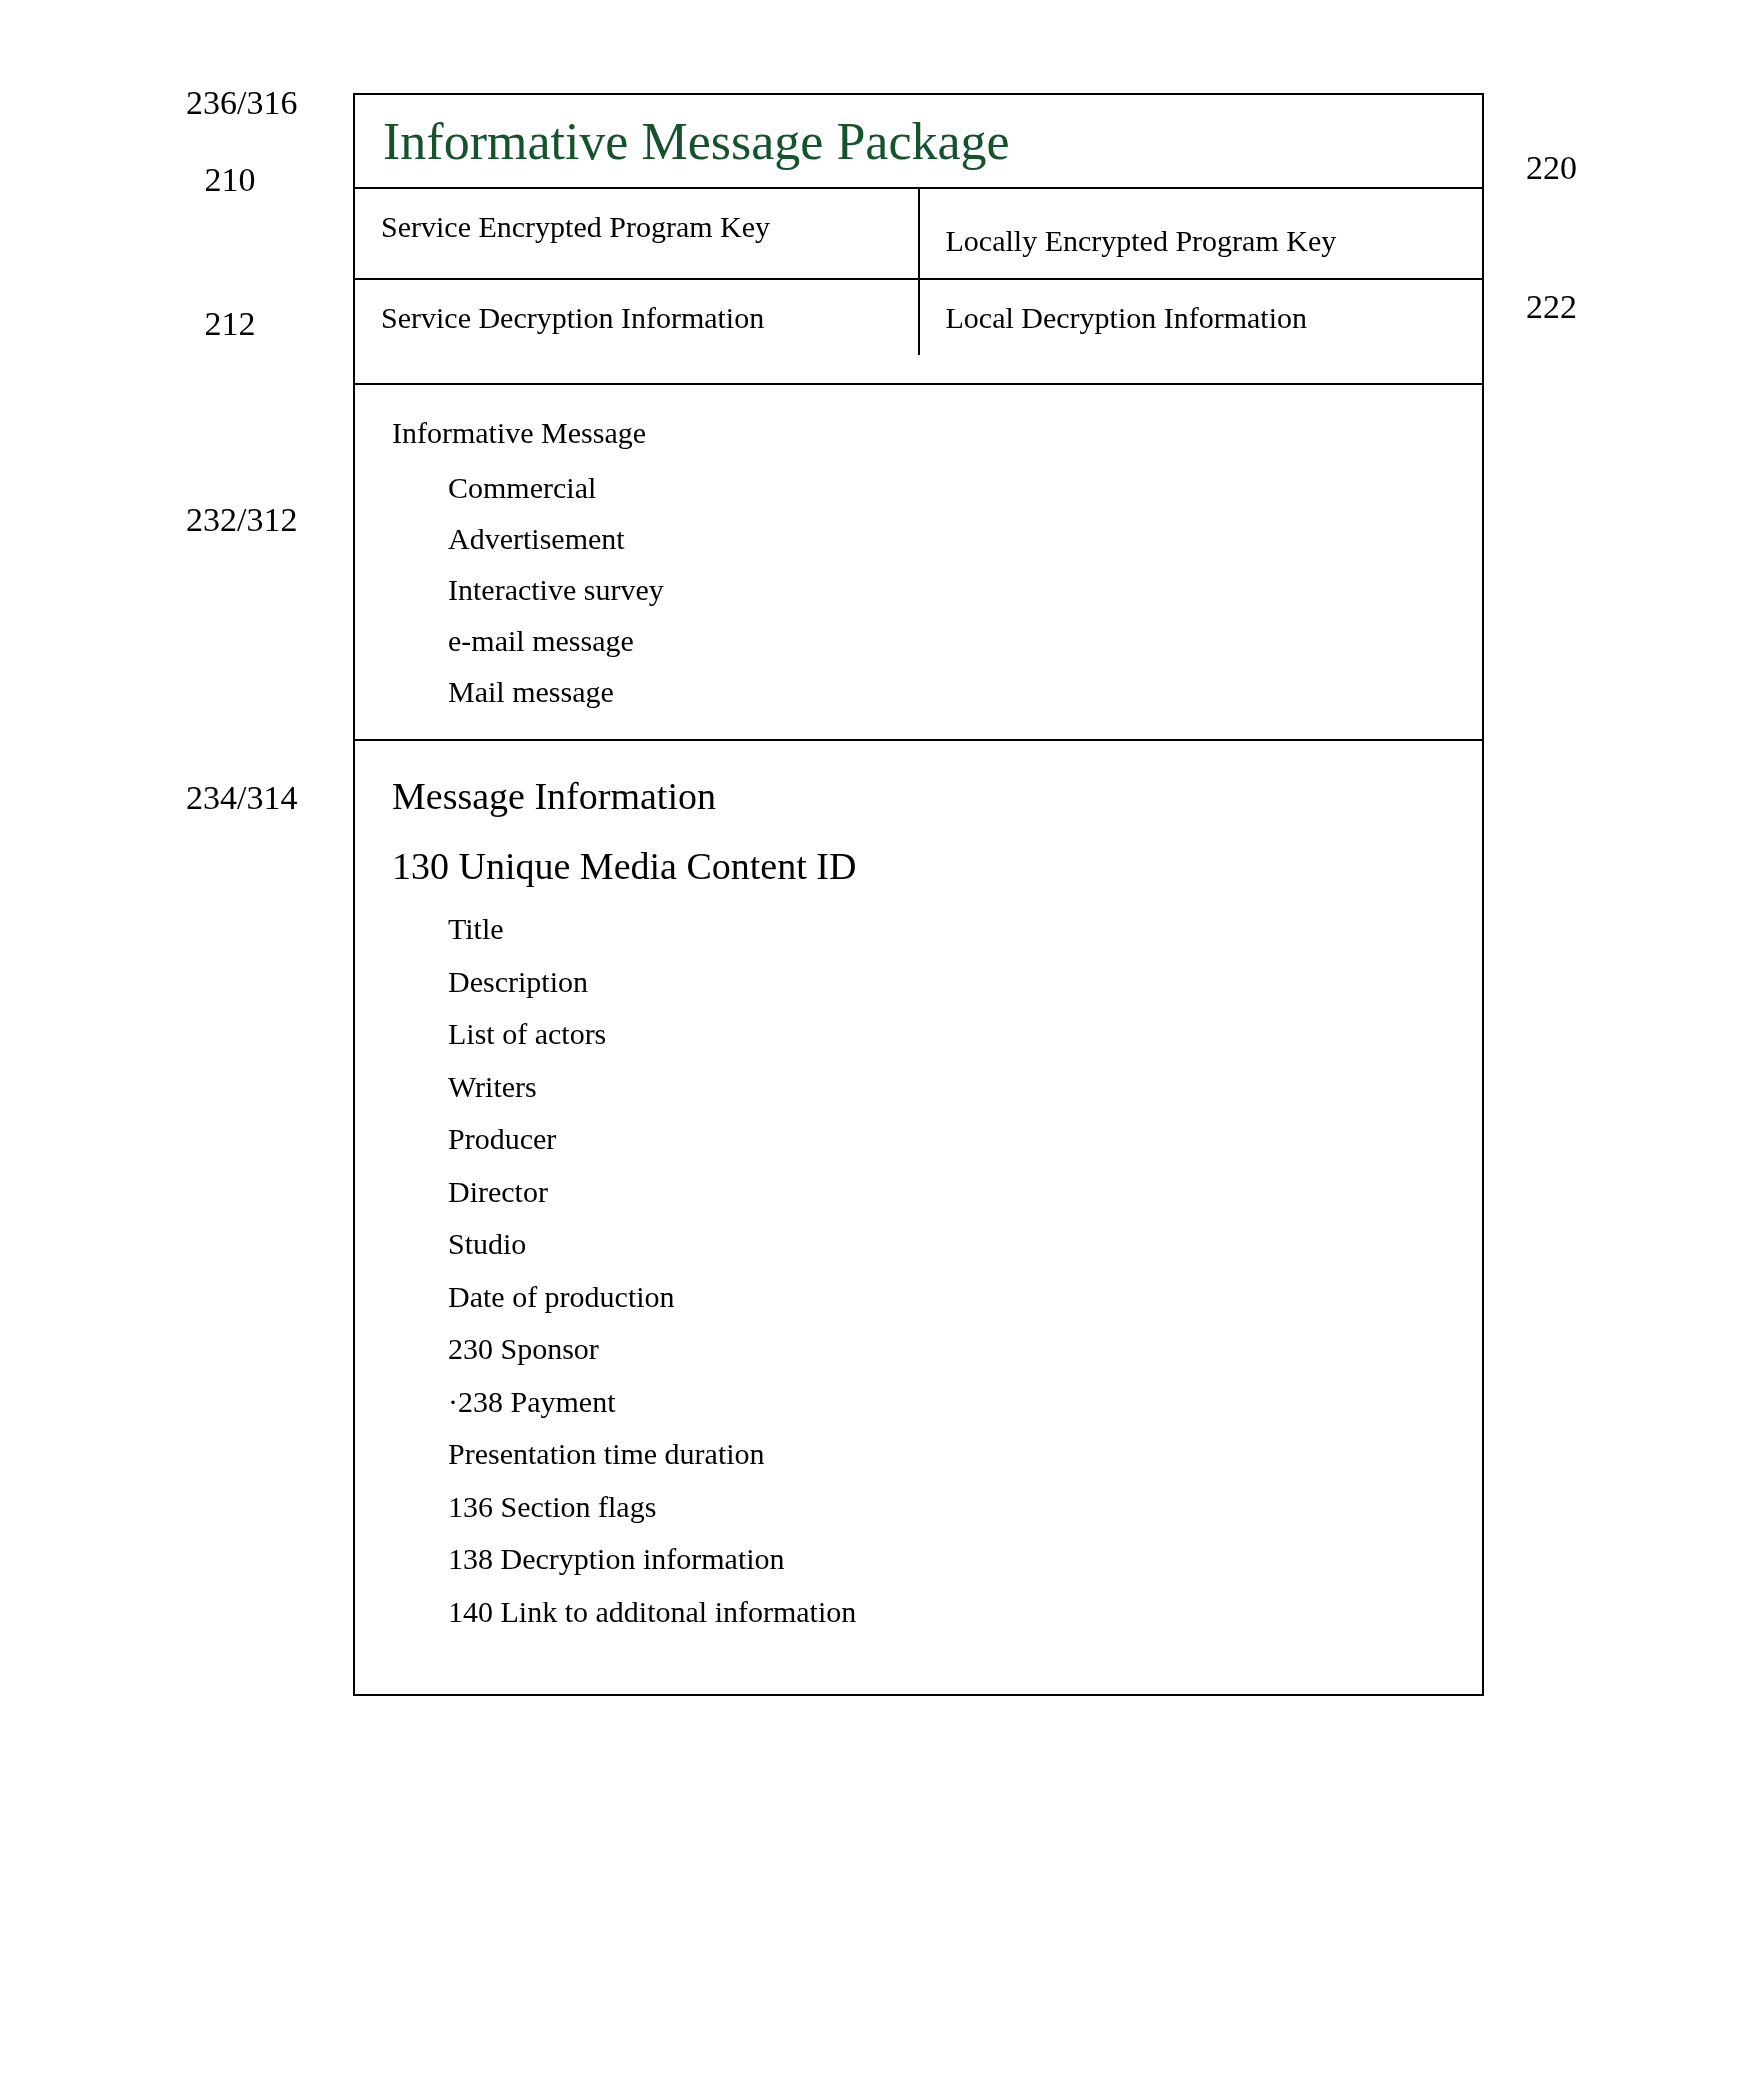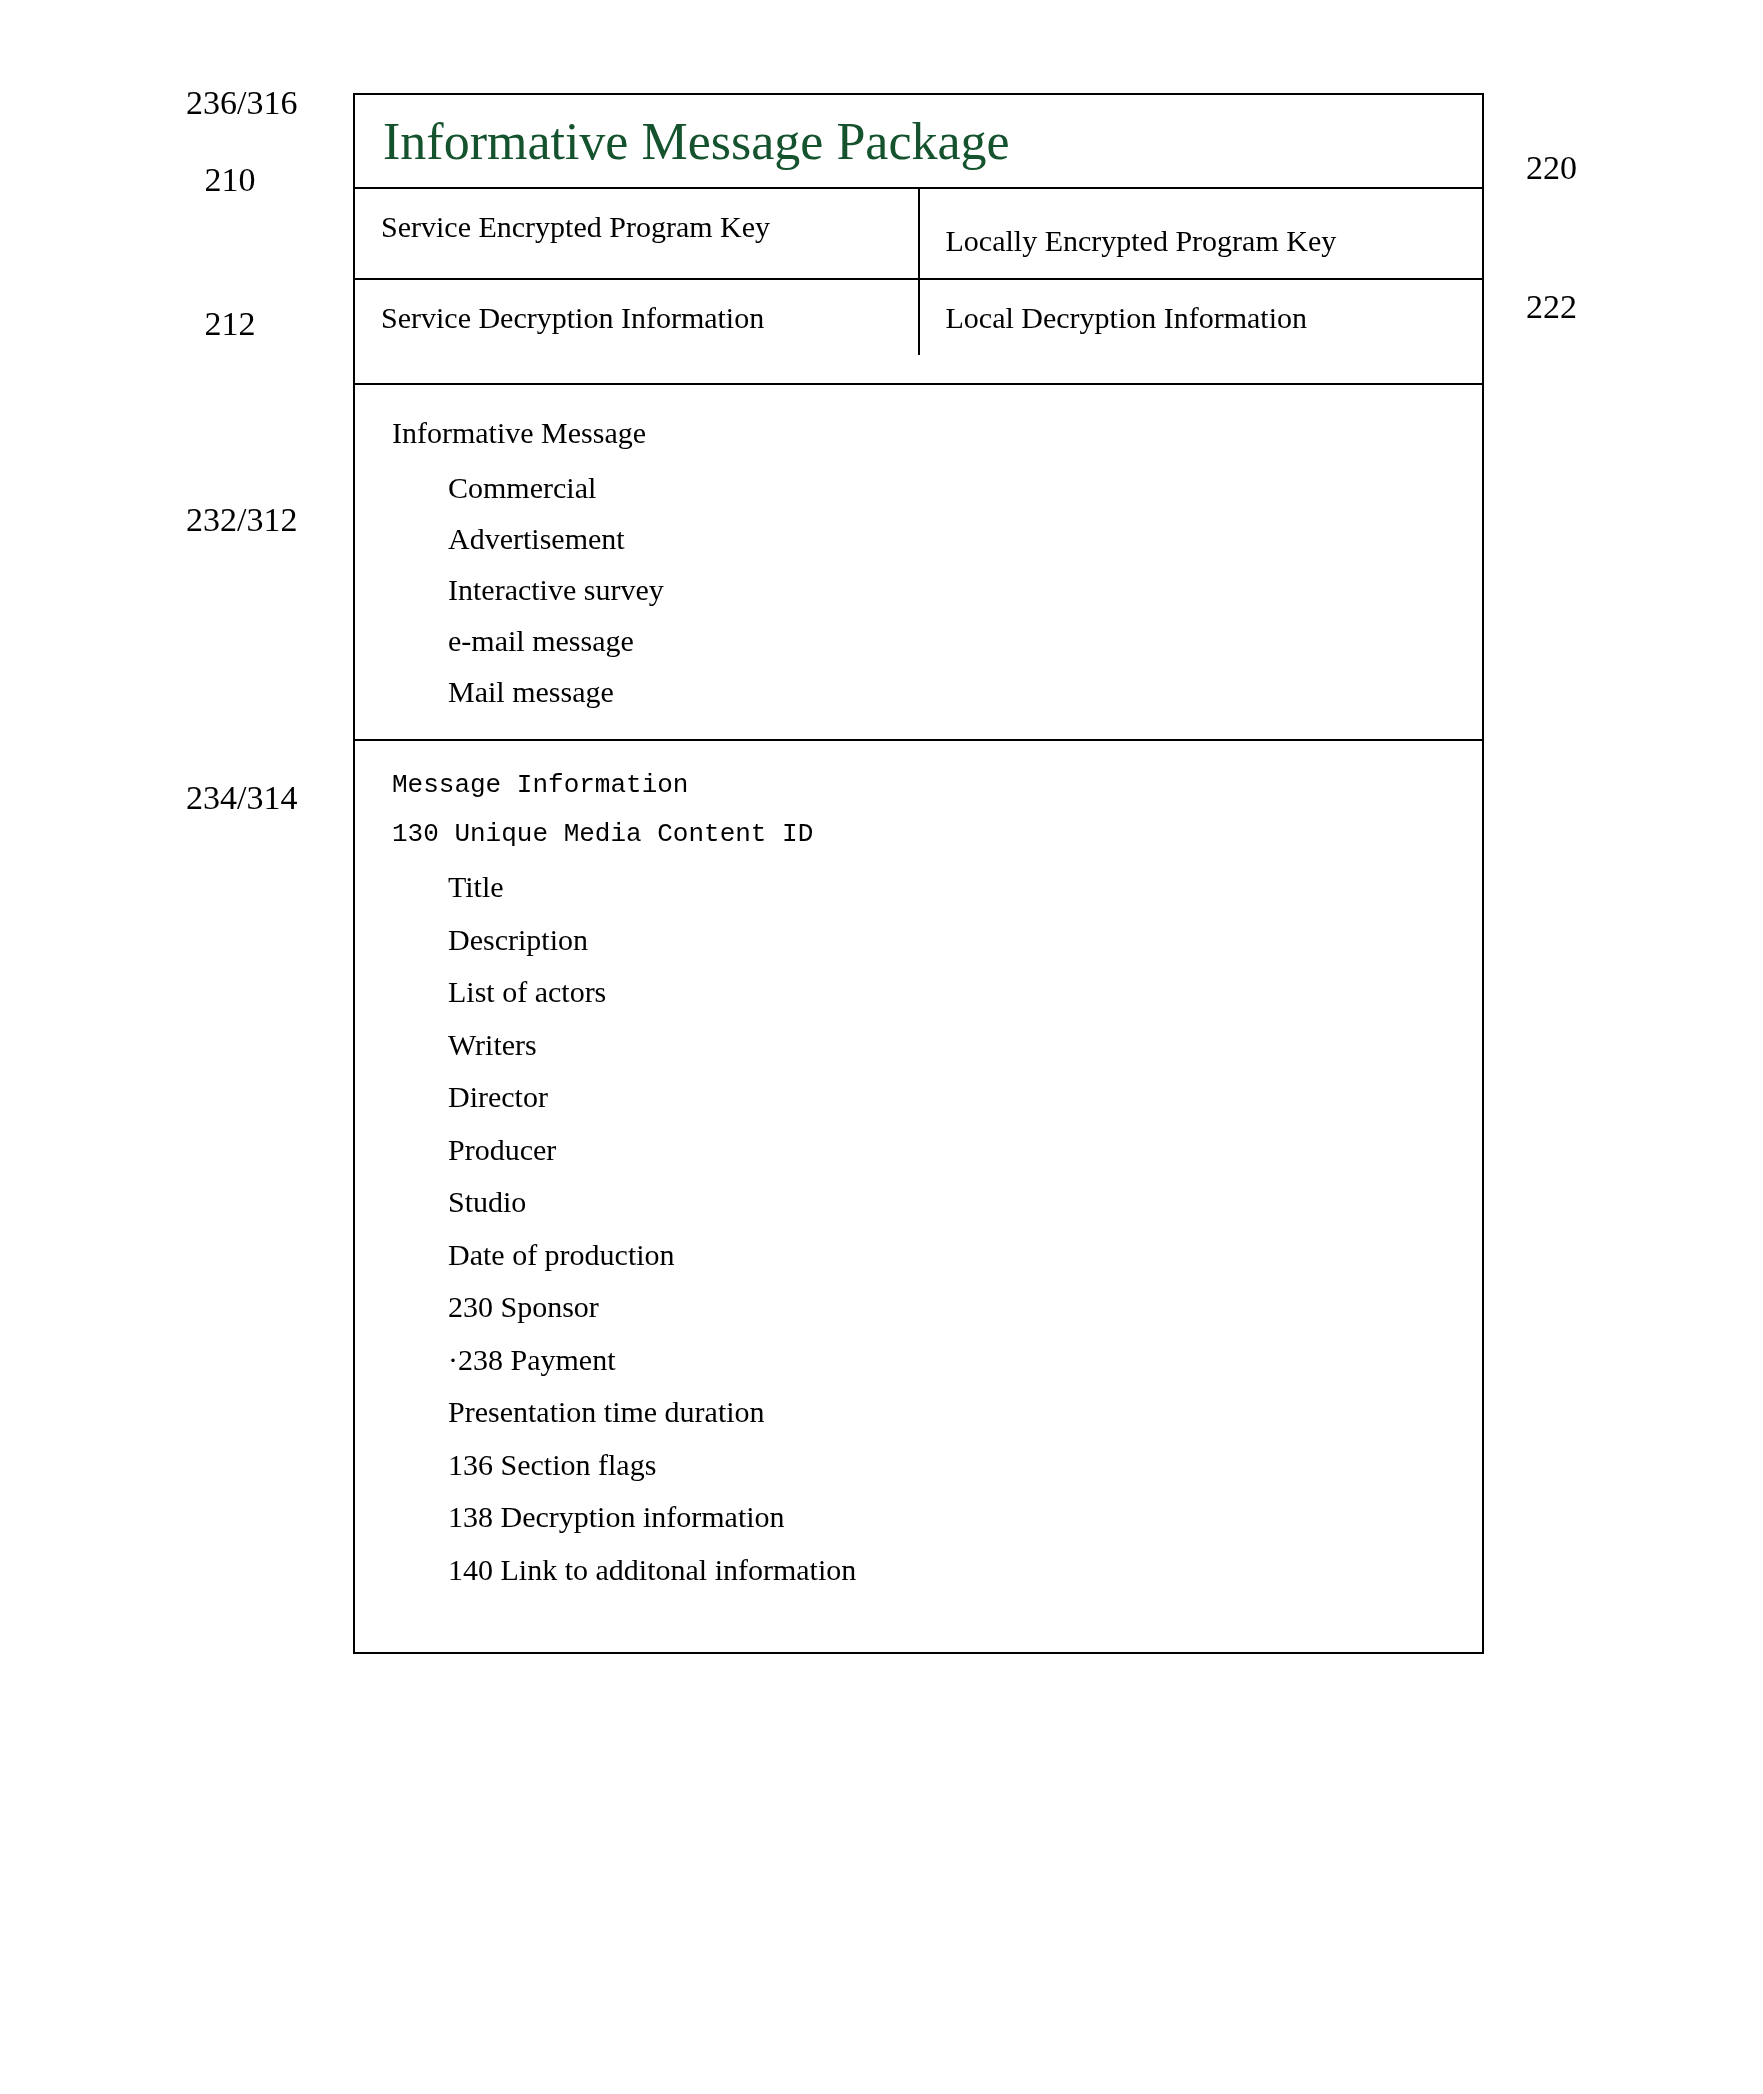--- a/index.html
+++ b/index.html
@@ -115,23 +115,22 @@
 
     
     .message-section {
       border: 2.8px solid #000;
       padding: 22px 37px 56px 37px;
       font-size: 30px;
       line-height: 1.75;
     }
 
     .message-section .main-item {
-      font-size: 26px;
+      font-size: 38px;
       margin-bottom: 3.7px;
-      font-family: Liberation Mono, monospace;
     }
 
     .message-section .sub-item {
       padding-left: 56px;
       font-size: 30px;
     }
 
     
     .bracket-label {
       position: absolute;
@@ -194,22 +193,22 @@
       <div class="sub-item">Mail message</div>
     </div>
 
     <div class="message-section">
       <div class="main-item">Message Information</div>
       <div class="main-item">130 Unique Media Content ID</div>
       <div class="sub-item">Title</div>
       <div class="sub-item">Description</div>
       <div class="sub-item">List of actors</div>
       <div class="sub-item">Writers</div>
+      <div class="sub-item">Producer</div>
       <div class="sub-item">Director</div>
-      <div class="sub-item">Producer</div>
       <div class="sub-item">Studio</div>
       <div class="sub-item">Date of production</div>
       <div class="sub-item">230 Sponsor</div>
       <div class="sub-item">·238 Payment</div>
       <div class="sub-item">Presentation time duration</div>
       <div class="sub-item">136 Section flags</div>
       <div class="sub-item">138 Decryption information</div>
       <div class="sub-item">140 Link to additonal information</div>
     </div>
 

